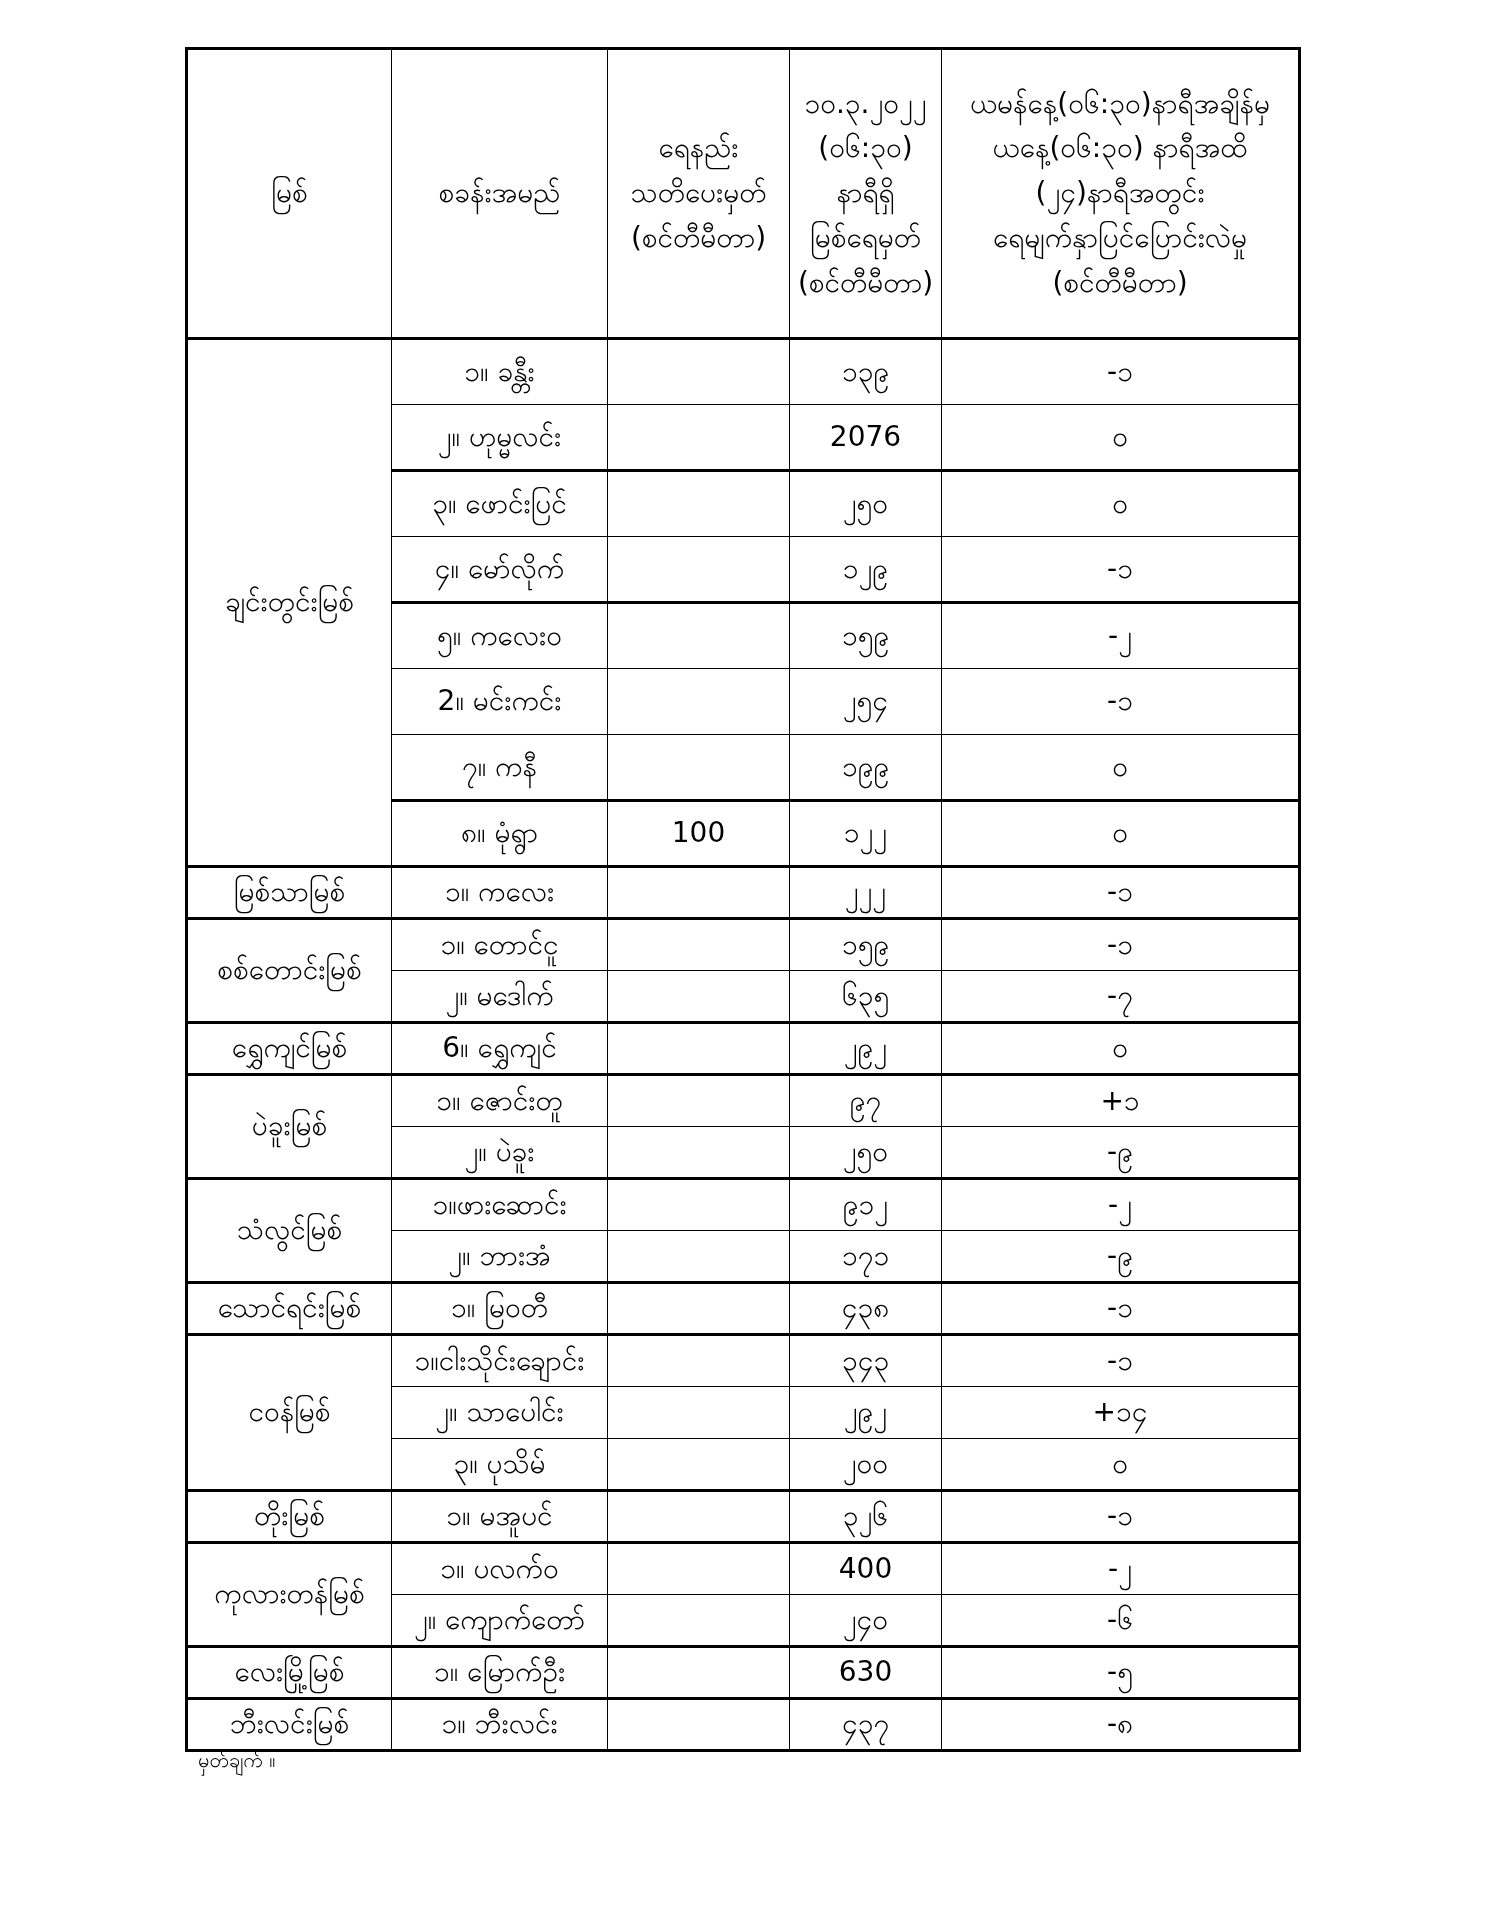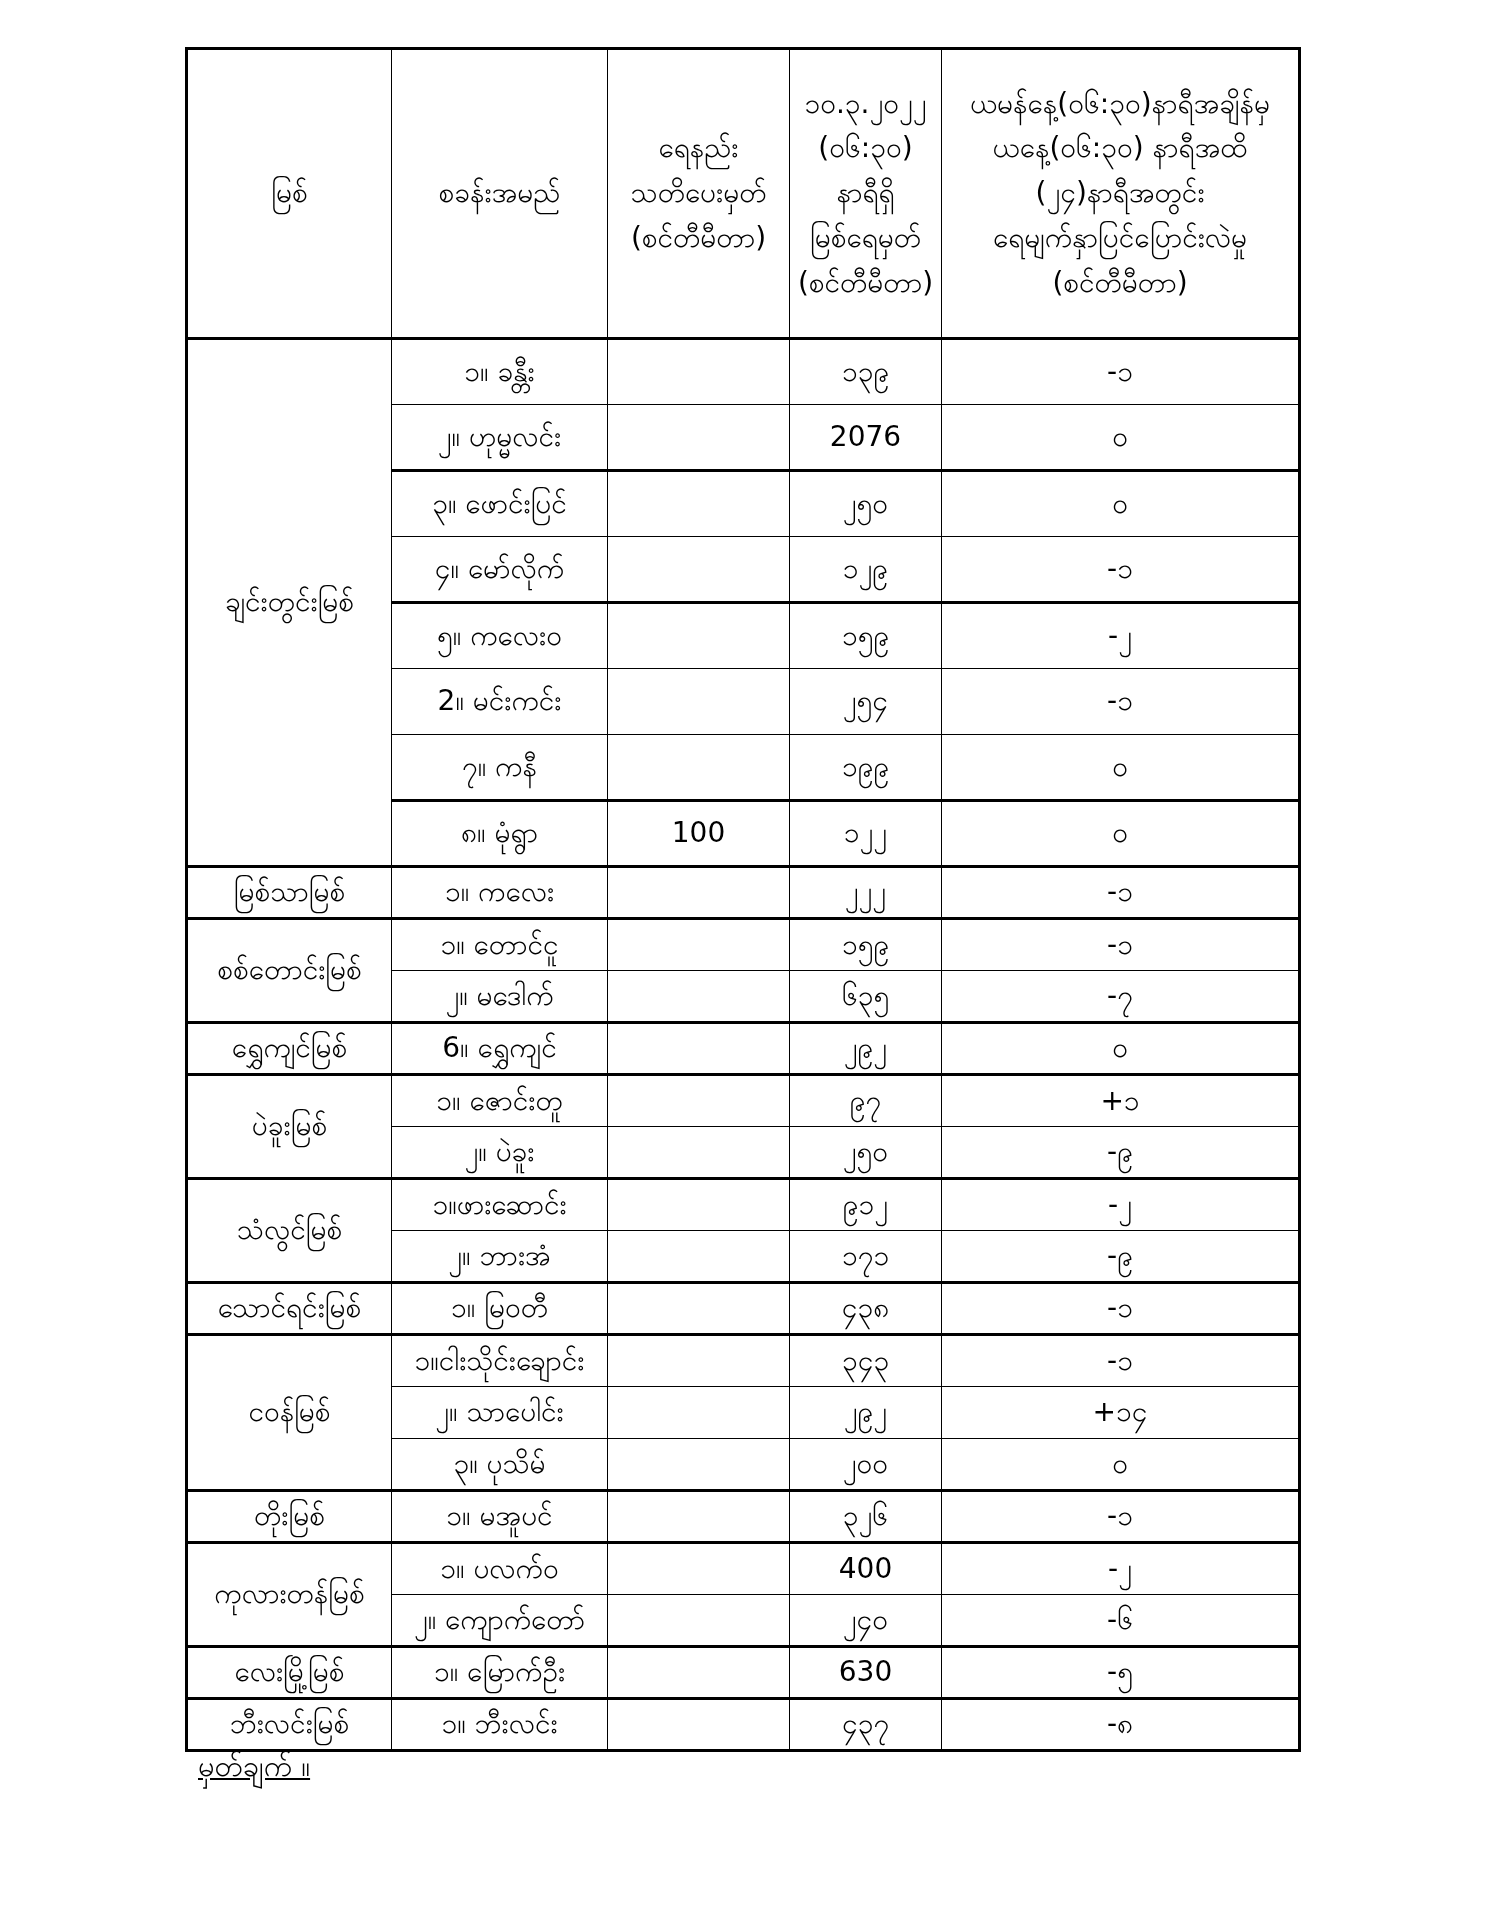--- a/index.html
+++ b/index.html
@@ -38,21 +38,21 @@
 
   .river-cell{text-align:left;padding-left:14px;}
   .station-cell{text-align:left;padding-left:16px;white-space:nowrap;overflow:hidden;margin-top:36px;}
   .num-cell{text-align:center;}
 
   tr.group-start td{border-top:3px solid #000;}
 
   .note-line{
     position:absolute;left:198px;top:1745px;width:1120px;
     display:flex;align-items:flex-end;gap:62px;
-    font-size:29px;line-height:1.5;white-space:nowrap;text-decoration:underline;
+    font-size:20px;line-height:1.5;white-space:nowrap;
   }
 </style>
 </head>
 <body>
 
 <div class="sheet">
 
   <table class="river-table">
     <colgroup>
       <col class="c-river">

